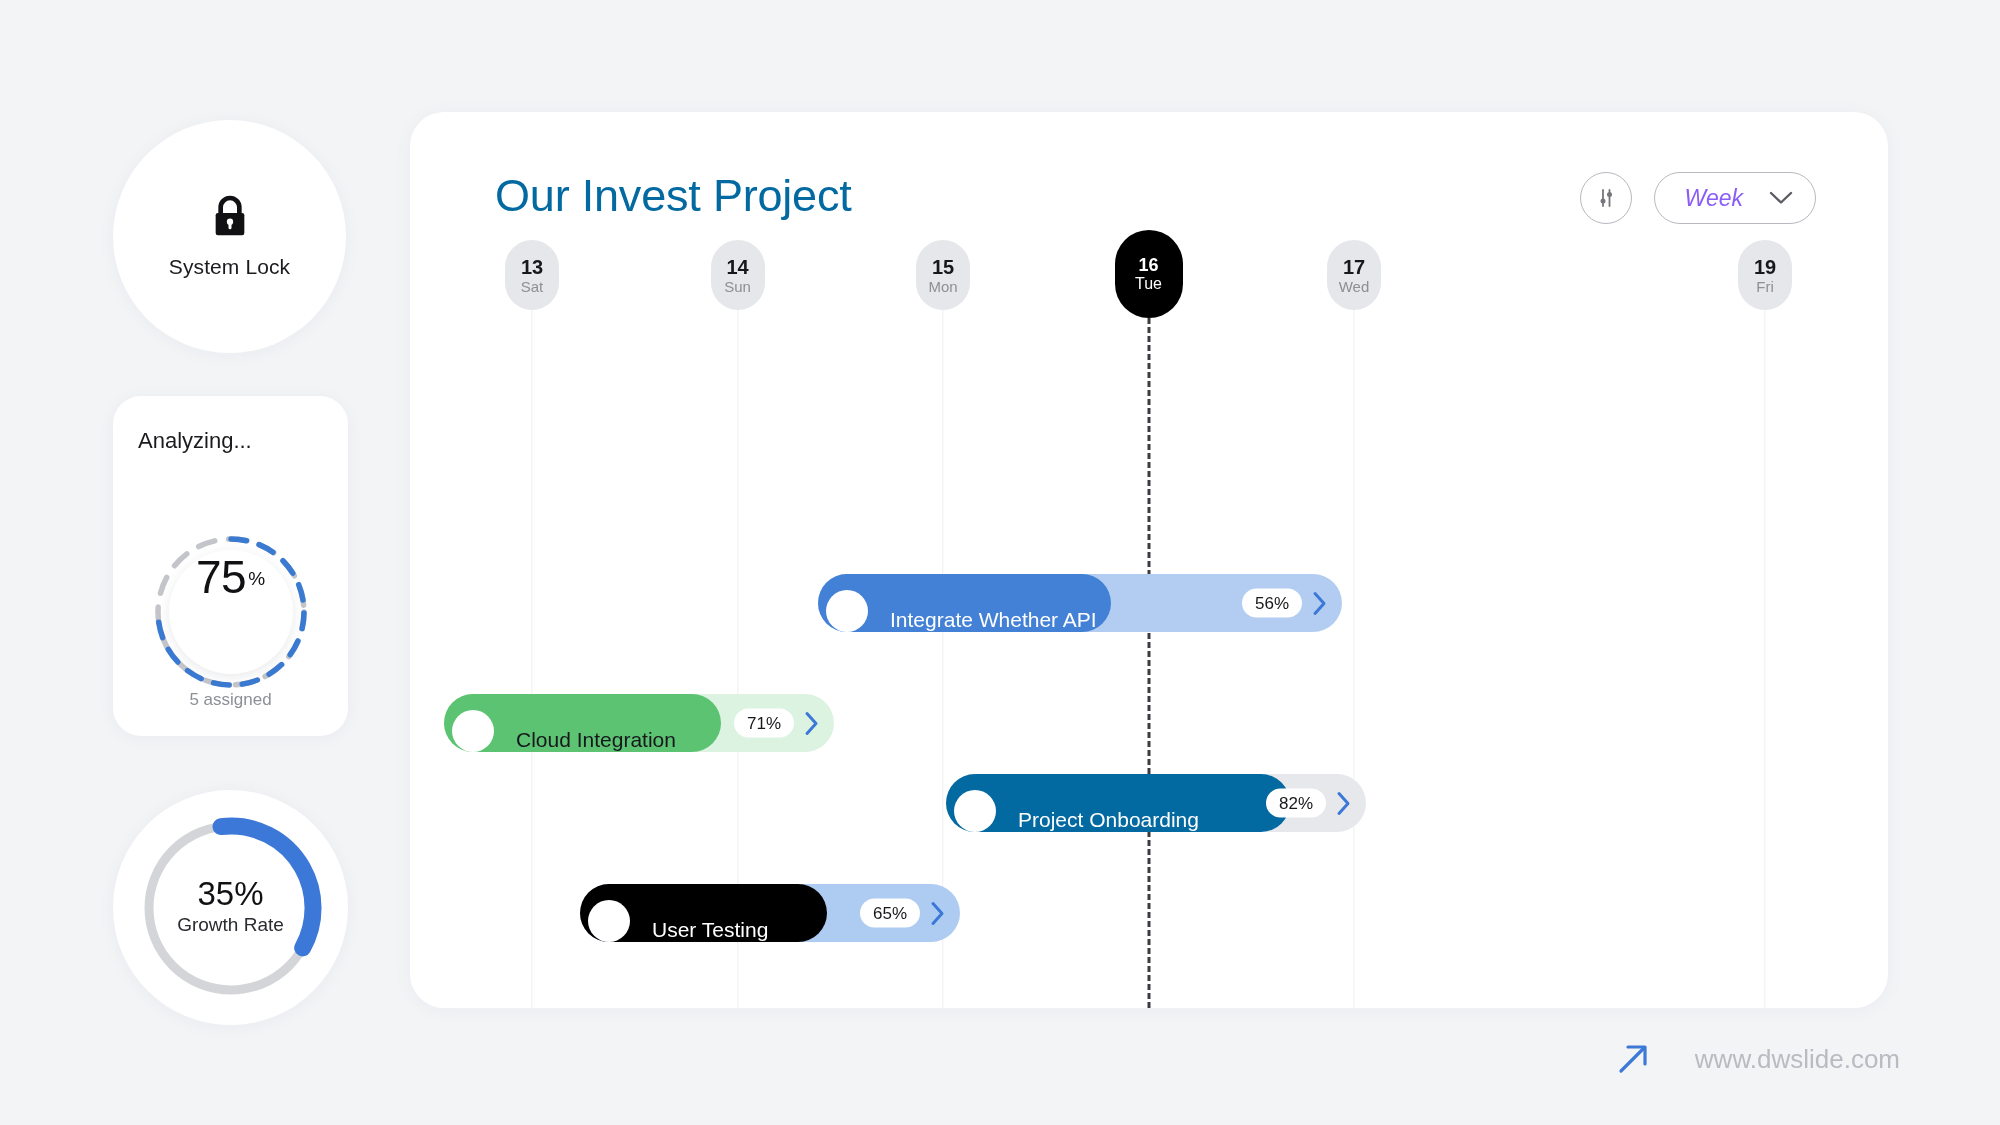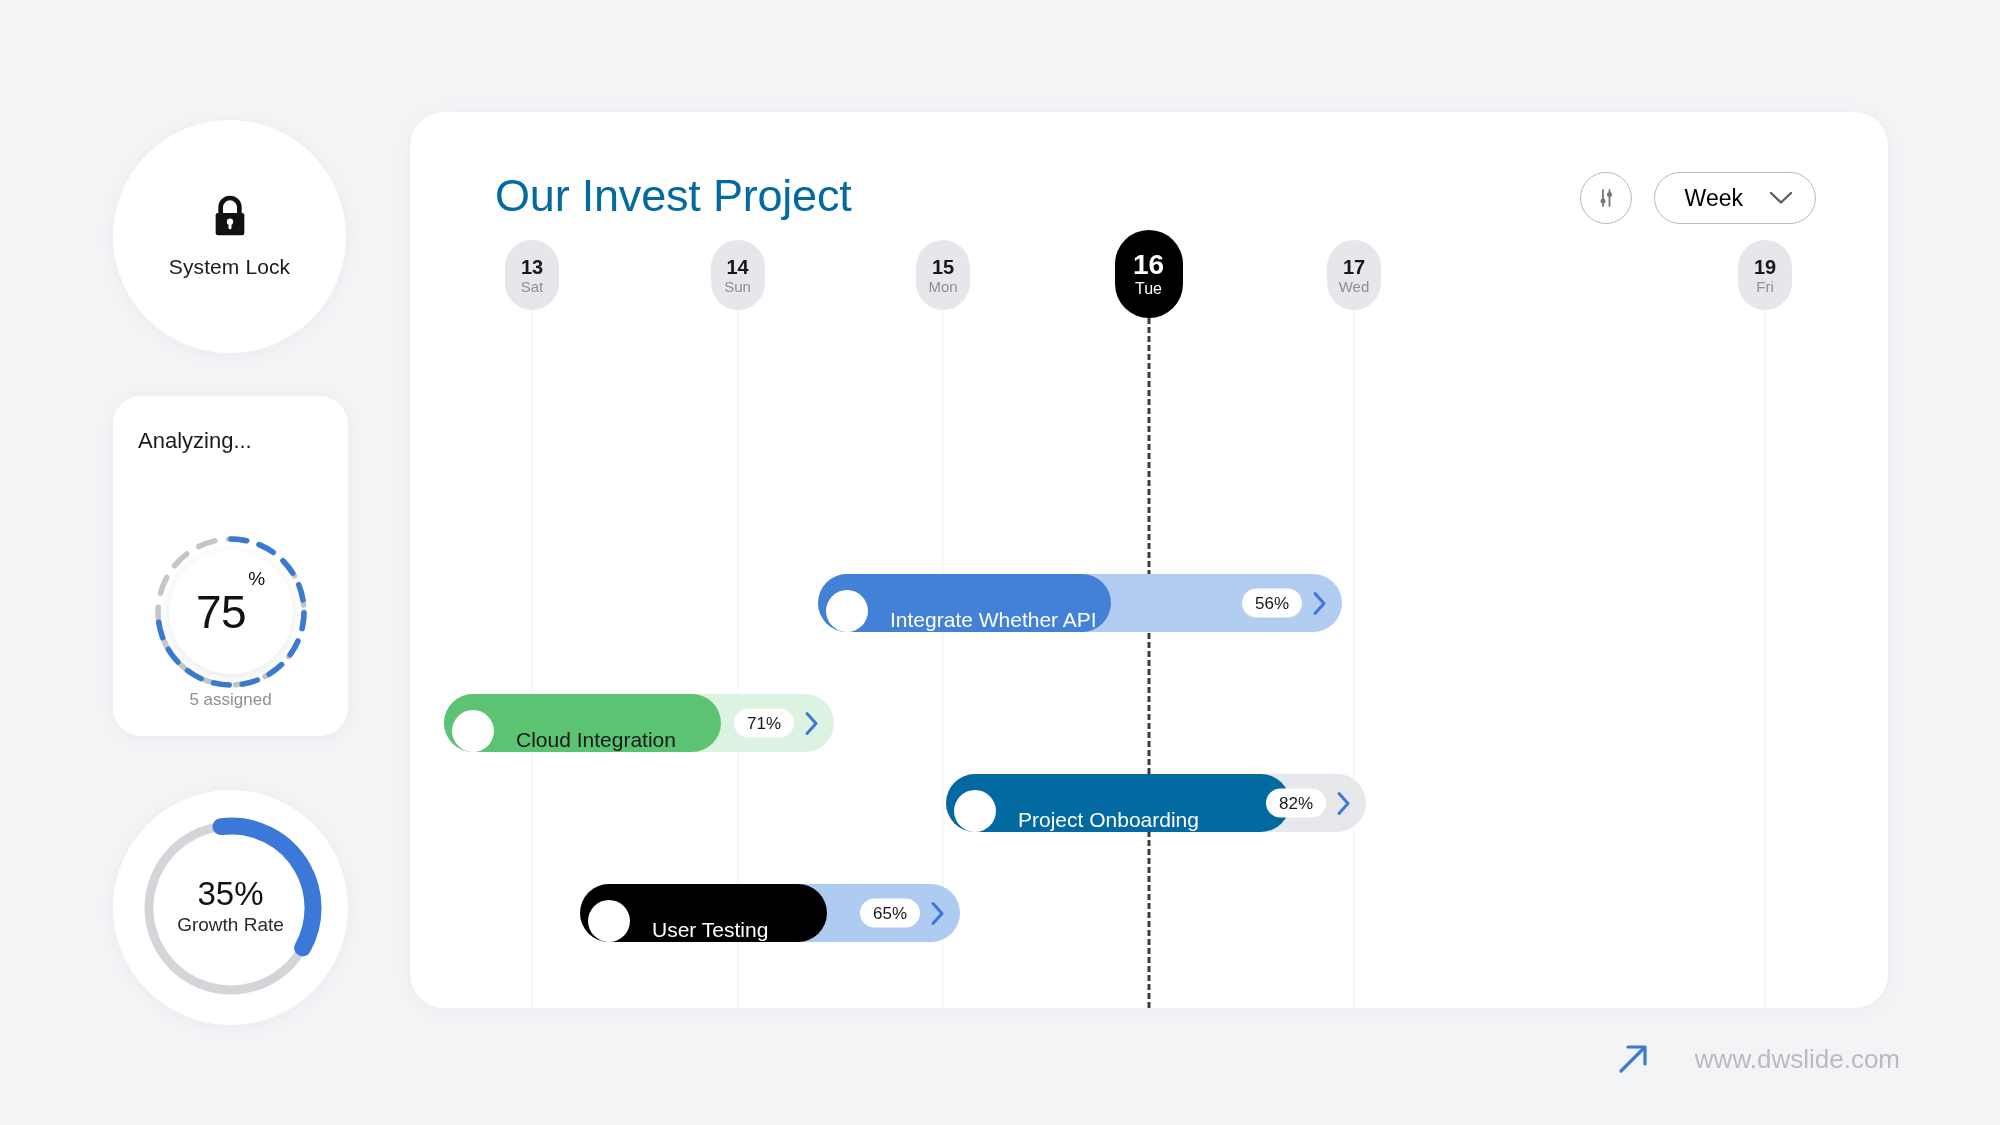--- a/index.html
+++ b/index.html
@@ -35,21 +35,21 @@
     position: absolute; left: 25px; top: 32px;
     font-size: 22px; color: #1b1b1f;
   }
   .gauge-wrap { position: absolute; left: 50%; top: 136px; transform: translateX(-50%); width: 160px; height: 160px; }
   .gauge-wrap svg { display:block; }
   .gauge-inner {
     position: absolute; left: 50%; top: 50%; transform: translate(-50%,-50%);
     width: 124px; height: 124px; border-radius: 50%;
     background: #ffffff;
     box-shadow: 0 3px 12px rgba(40,50,70,0.10);
-    display: flex; align-items: center; justify-content: center;
+    display: flex; justify-content: center;
   }
   .gauge-val { font-size: 46px; color: #111114; font-weight: 400; letter-spacing: -0.5px; }
   .gauge-unit { font-size: 19px; color: #111114; margin-left: 2px; align-self: flex-start; margin-top: 18px; }
   .analyze-foot {
     position: absolute; left: 0; right: 0; bottom: 26px; text-align: center;
     font-size: 17px; color: #8d8f96;
   }
 
   .growth-card {
     position: absolute; left: 113px; top: 790px;
@@ -87,21 +87,21 @@
   .filter-btn {
     width: 52px; height: 52px; border-radius: 50%;
     border: 1.6px solid #b7b9bf; background: #fff;
     display: flex; align-items: center; justify-content: center;
   }
   .week-btn {
     height: 52px; padding: 0 22px 0 30px; border-radius: 26px;
     border: 1.6px solid #b7b9bf; background: #fff;
     display: flex; align-items: center; gap: 26px;
   }
-  .week-lab { font-size: 23px; color: #000000; }
+  .week-lab { font-size: 23px; color: #8b5cf6; font-style: italic; }
 
   
   .rail { position: absolute; left: 0; top: 0; width: 100%; height: 100%; }
   .daycol { position: absolute; top: 0; height: 100%; }
   .gridline {
     position: absolute; left: 50%; top: 197px; bottom: 0; width: 1.4px;
     background: #eeeff1; transform: translateX(-50%);
   }
   .gridline.today { background: none; border-left: 3.5px dashed #3c3c40; width: 0; }
   .daypill {
@@ -110,21 +110,21 @@
     background: #e6e7ea;
     display: flex; flex-direction: column; align-items: center; justify-content: center;
     gap: 2px;
   }
   .daypill.active {
     width: 68px; height: 88px; border-radius: 34px;
     top: 118px; background: #000000;
   }
   .daynum { font-size: 20px; color: #18181b; font-weight: 700; line-height: 1; }
   .dayname { font-size: 15px; color: #8d8f96; line-height: 1; }
-  .daypill.active .daynum { color: #ffffff; font-size: 28px; font-weight: 700; }
+  .daypill.active .daynum { color: #ffffff; font-size: 18px; font-weight: 700; }
   .daypill.active .dayname { color: #ffffff; font-size: 16px; }
 
   
   .tasks { position: absolute; left: 0; top: 0; width: 100%; height: 100%; }
   .task {
     position: absolute; height: 58px; border-radius: 29px;
     display: flex; align-items: center;
   }
   .task-fill {
     position: absolute; left: 0; top: 0; height: 100%;

